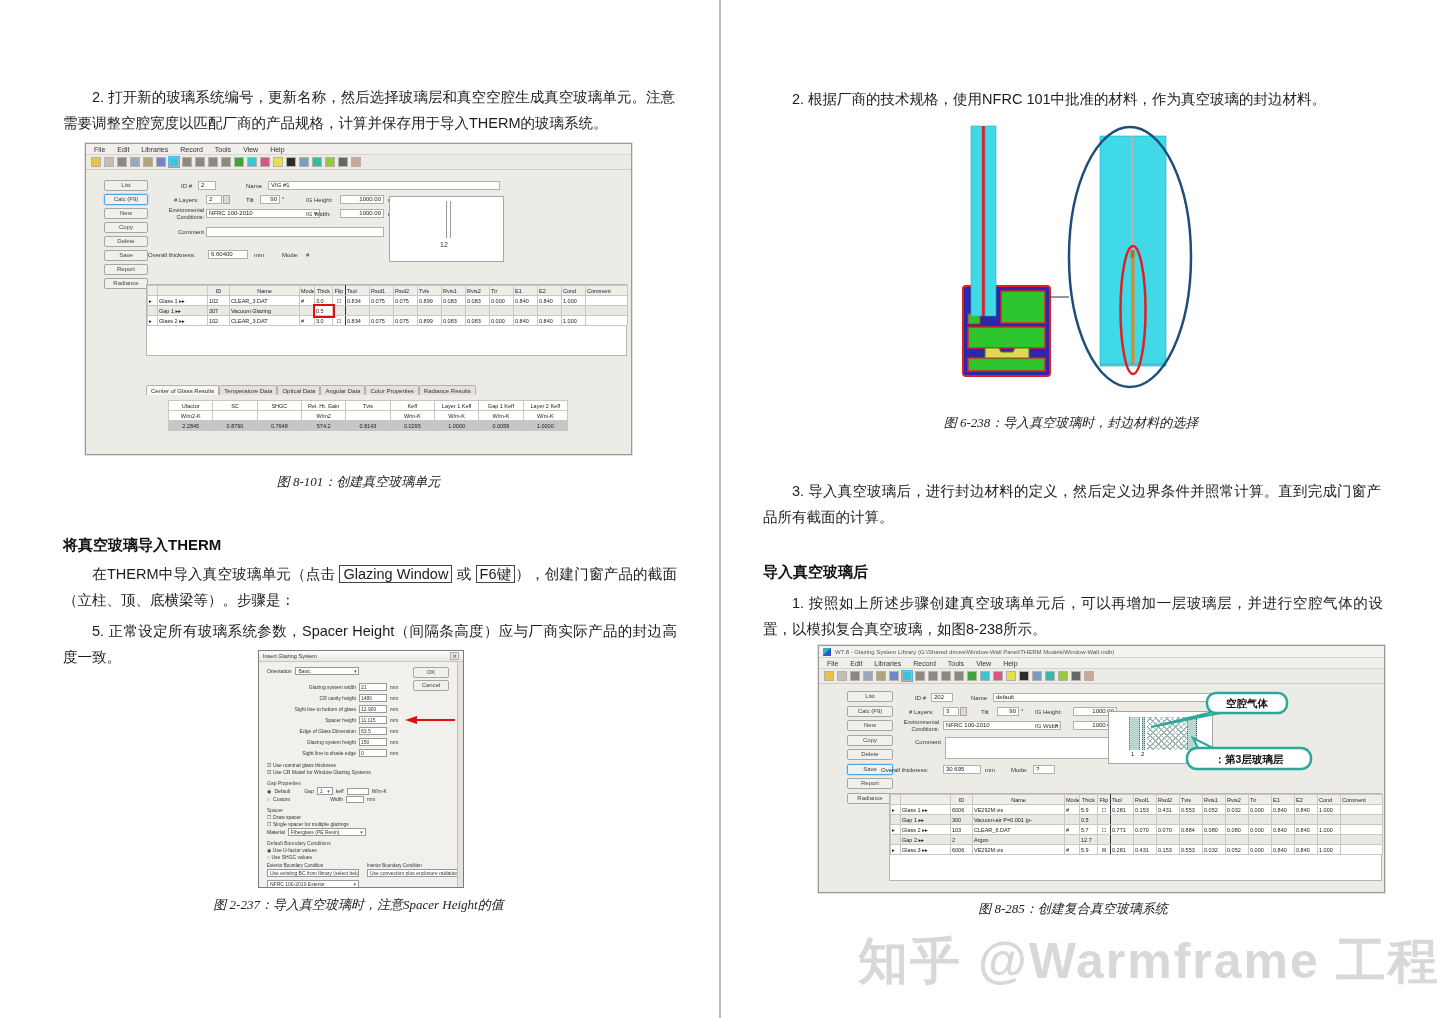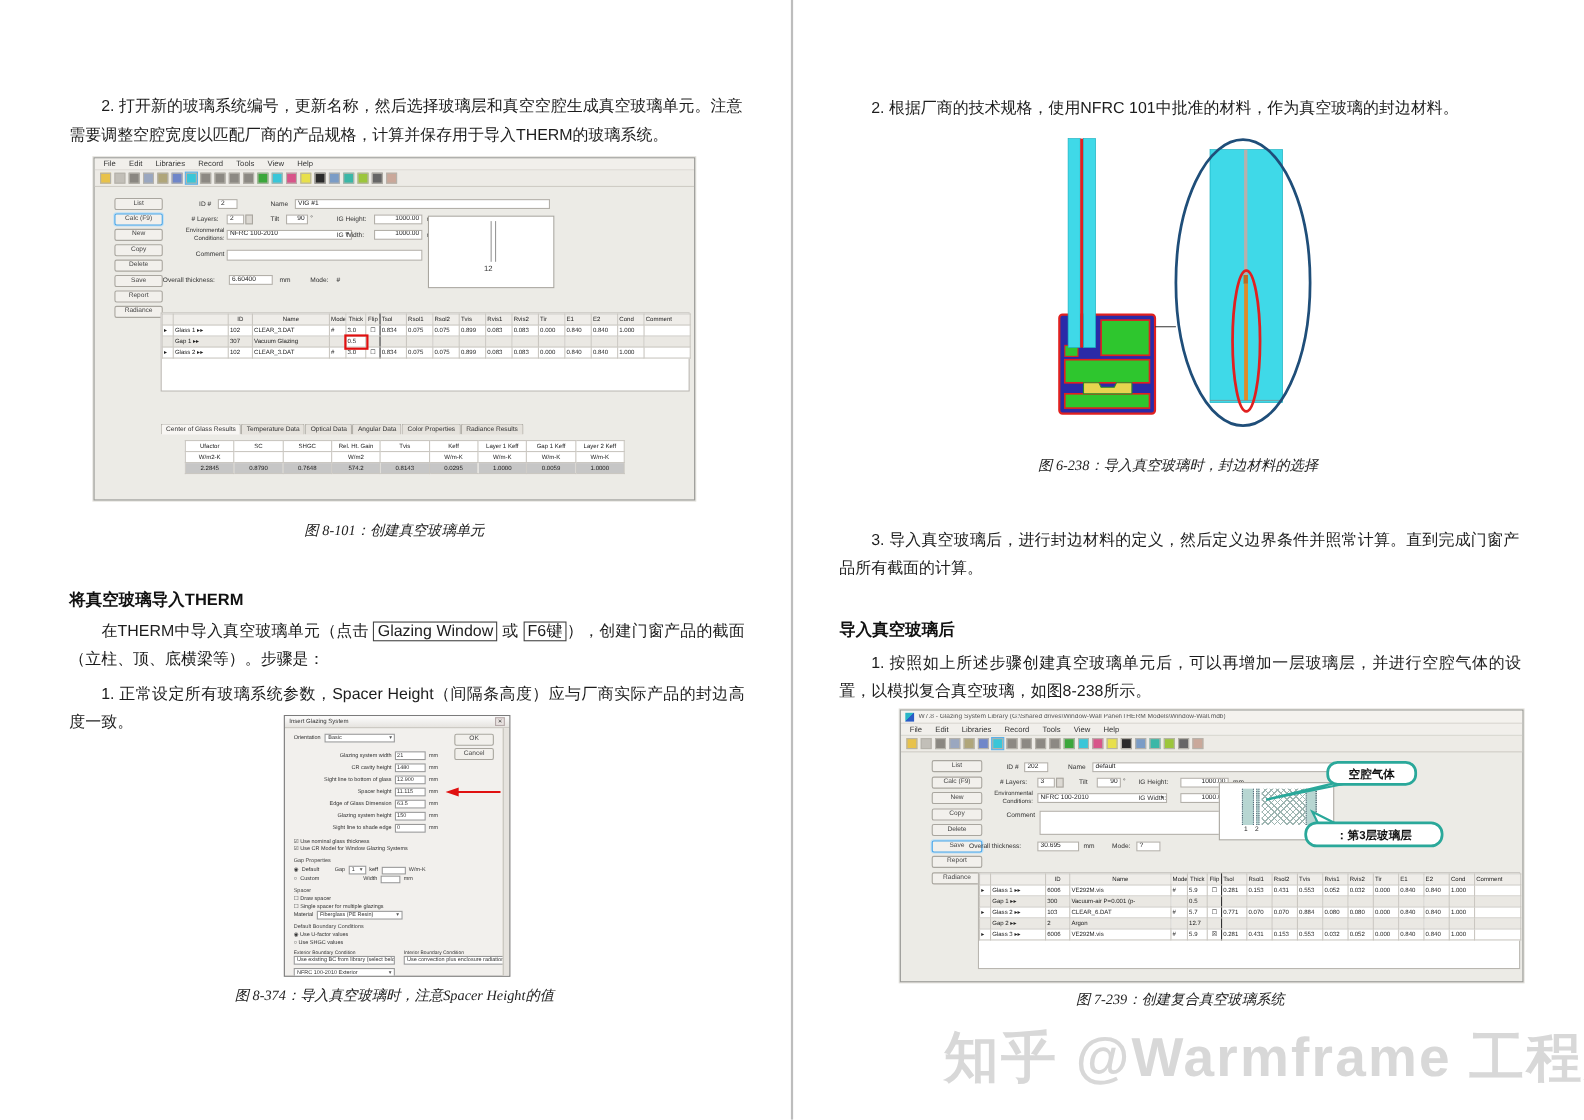--- a/index.html
+++ b/index.html
@@ -338,21 +338,21 @@
 </div>
 
 <p class="caption" style="left:85px;top:473px;width:547px;">图 8-101：创建真空玻璃单元</p>
 
 <h3 class="heading" style="left:63px;top:536px;">将真空玻璃导入THERM</h3>
 
 <p class="para" style="left:63px;top:561px;width:614px;">
   <span class="indent" style="display:inline-block;width:2em"></span><span>在THERM中导入真空玻璃单元（点击 </span><span class="kbox">Glazing Window</span><span> 或 </span><span class="kbox">F6键</span><span>），创建门窗产品的截面（立柱、顶、底横梁等）。步骤是：</span>
 </p>
 
-<p class="para indent" style="left:63px;top:618px;width:614px;">1. 正常设定所有玻璃系统参数，Spacer Height（间隔条高度）应与厂商实际产品的封边高度一致。</p>
+<p class="para indent" style="left:63px;top:618px;width:614px;">5. 正常设定所有玻璃系统参数，Spacer Height（间隔条高度）应与厂商实际产品的封边高度一致。</p>
 
 <div class="dlg" id="dlg237" style="left:258px;top:650px;width:206px;height:238px;">
   <div class="dlg-title">
     <span>Insert Glazing System</span>
     <span class="dlg-x">✕</span>
   </div>
   <div class="dlg-body">
     <div class="dlg-orient">
       <span>Orientation</span>
       <span class="dlg-select drop" style="width:64px">Basic</span>
@@ -441,21 +441,21 @@
   </div>
   <div class="btn" style="position:absolute;right:14px;top:16px;width:36px">OK</div>
   <div class="btn" style="position:absolute;right:14px;top:29px;width:36px">Cancel</div>
   <div class="dlg-scroll"></div>
   <svg class="dlg-arrow" style="left:146px;top:64px" width="52" height="10" viewBox="0 0 52 10">
     <line x1="10" y1="5" x2="50" y2="5" style="stroke:var(--highlight-red,#e01010);stroke-width:2"></line>
     <polygon points="0,5 12,1 12,9" style="fill:var(--highlight-red,#e01010)"></polygon>
   </svg>
 </div>
 
-<p class="caption" style="left:85px;top:896px;width:547px;">图 8-374：导入真空玻璃时，注意Spacer Height的值</p>
+<p class="caption" style="left:85px;top:896px;width:547px;">图 2-237：导入真空玻璃时，注意Spacer Height的值</p>
 
 <p class="para indent" style="left:763px;top:86px;width:616px;">2. 根据厂商的技术规格，使用NFRC 101中批准的材料，作为真空玻璃的封边材料。</p>
 
 <svg style="position:absolute;left:955px;top:118px" width="272" height="292" viewBox="0 0 272 292">
 
   <g>
     <rect x="8" y="168" width="87" height="90" rx="3" style="fill:var(--frame-blue,#2a2aa8);stroke:var(--outline-red,#e02020);stroke-width:2"></rect>
     <rect x="46" y="173" width="44" height="32" style="fill:var(--frame-green,#2ec62e);stroke:var(--outline-red,#e02020);stroke-width:1.5"></rect>
     <rect x="13" y="209" width="77" height="21" style="fill:var(--frame-green,#2ec62e);stroke:var(--outline-red,#e02020);stroke-width:1.5"></rect>
     <rect x="13" y="240" width="77" height="13" style="fill:var(--frame-green,#2ec62e);stroke:var(--outline-red,#e02020);stroke-width:1.5"></rect>
@@ -730,15 +730,15 @@
             <td>0.840</td>
           <td>0.840</td>
             <td>1.000</td>
           <td></td>
         </tr>
         </tbody>
     </table>
   </div>
 </div>
 
-<p class="caption" style="left:763px;top:900px;width:620px;">图 7-239：创建复合真空玻璃系统</p>
+<p class="caption" style="left:763px;top:900px;width:620px;">图 8-285：创建复合真空玻璃系统</p>
 
 <div class="watermark" style="left:858px;top:928px;">知乎 @Warmframe 工程师</div>
 
 </body></html>

